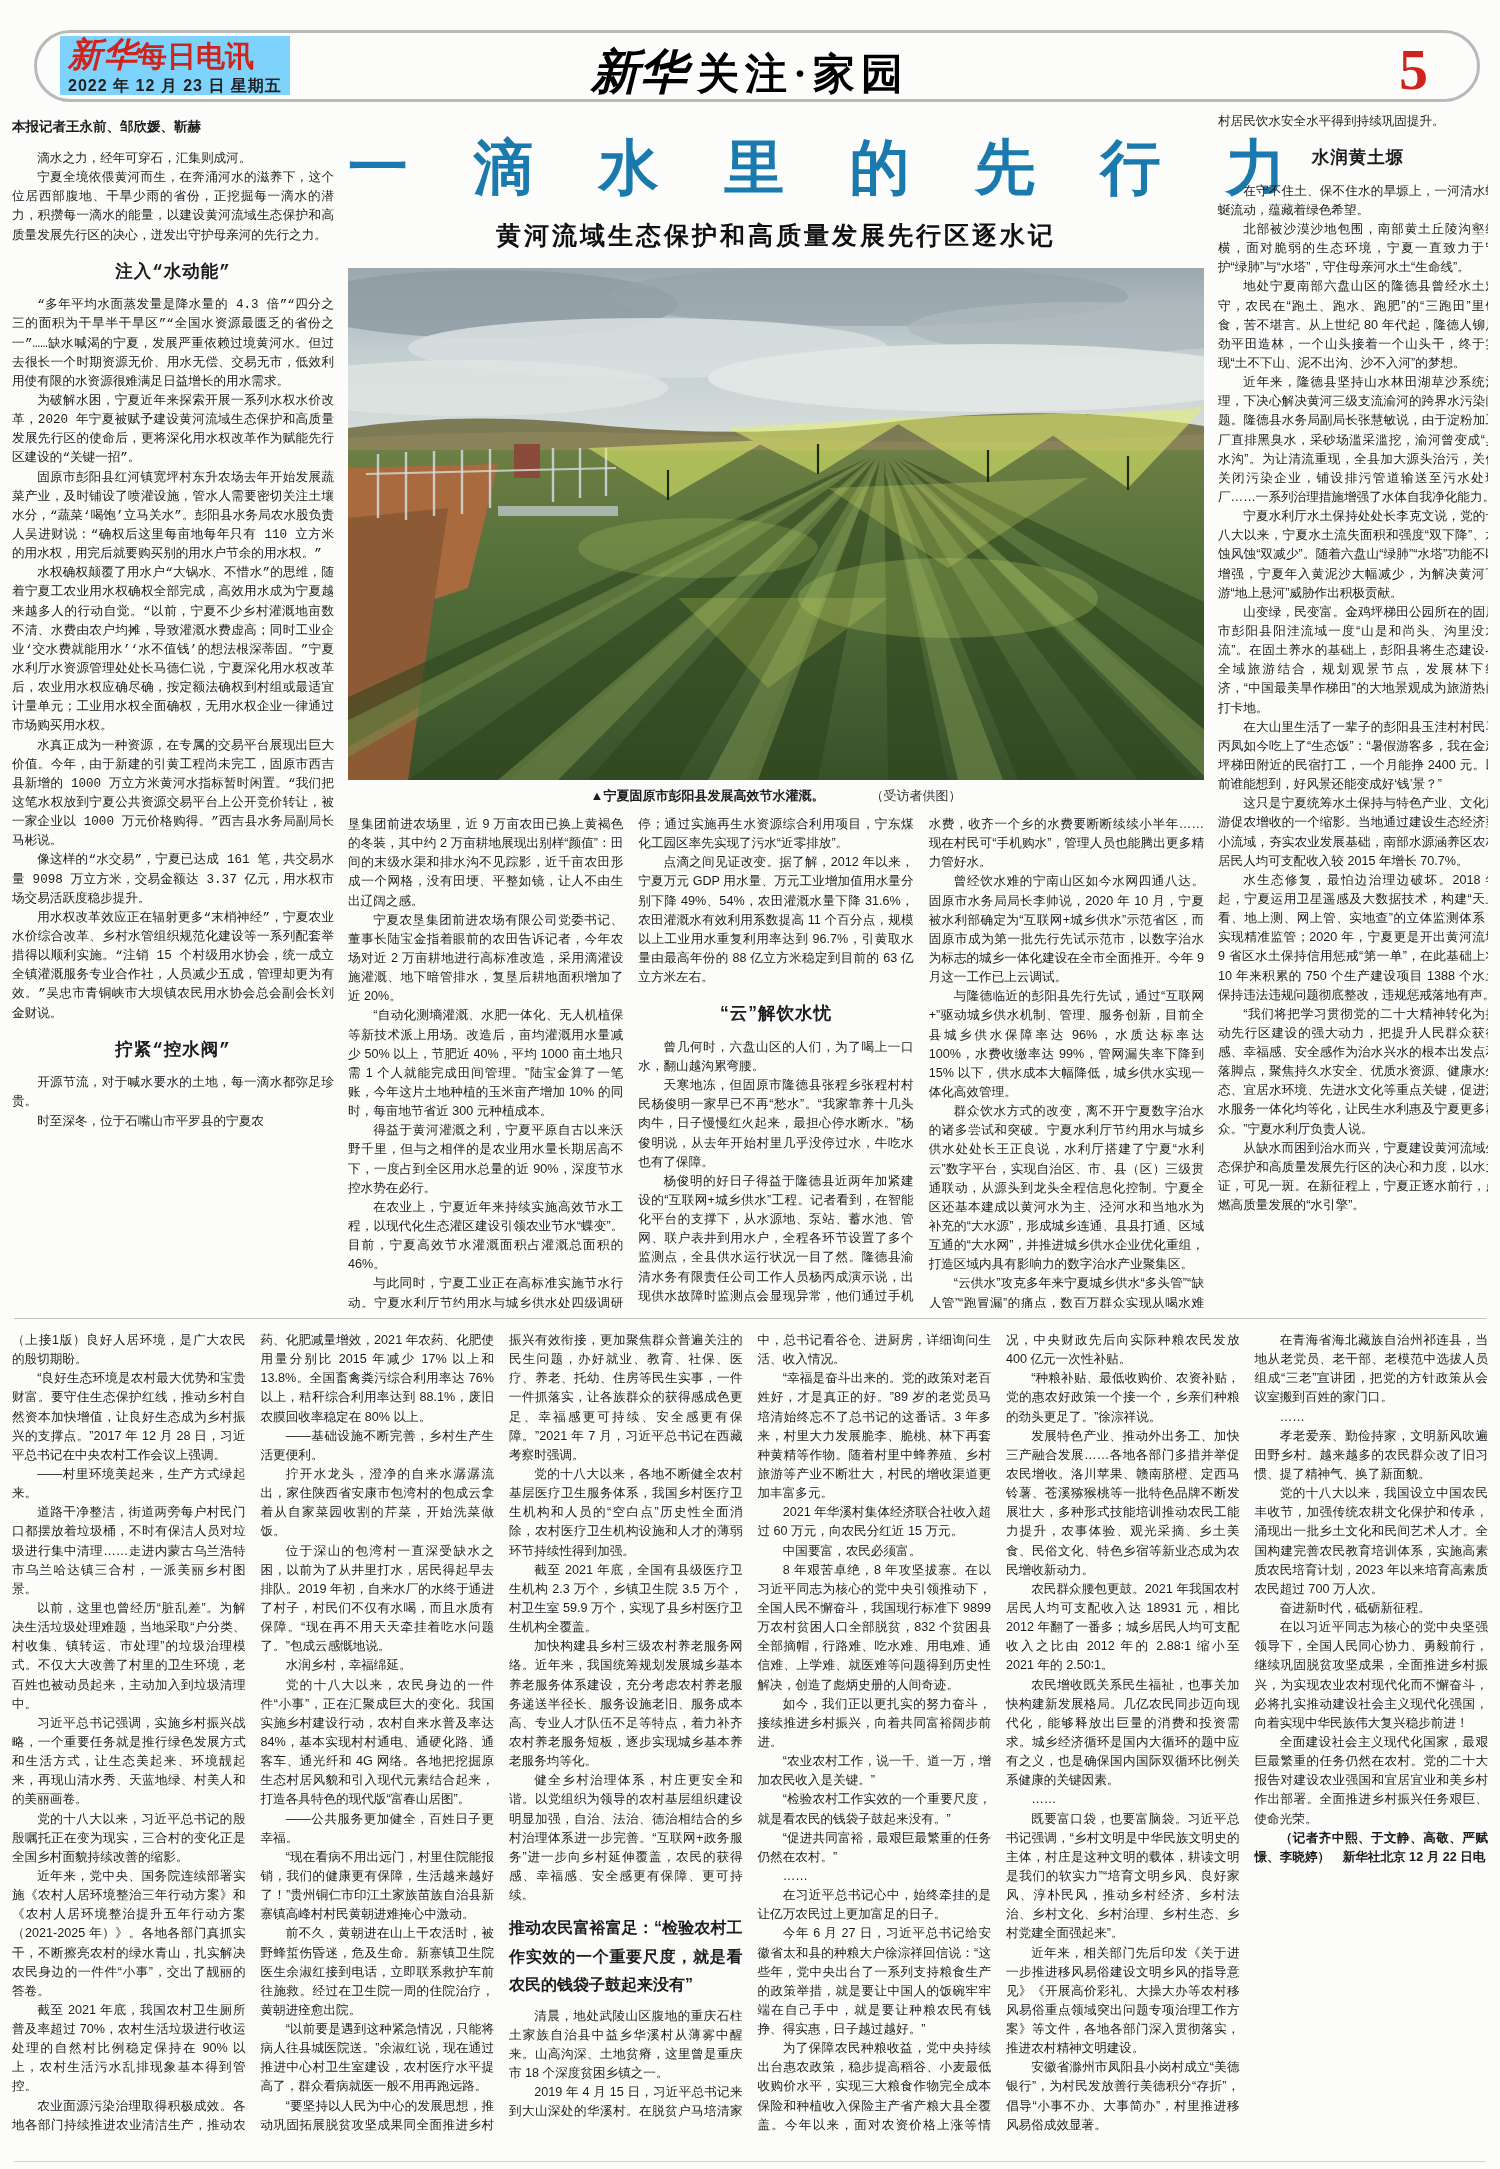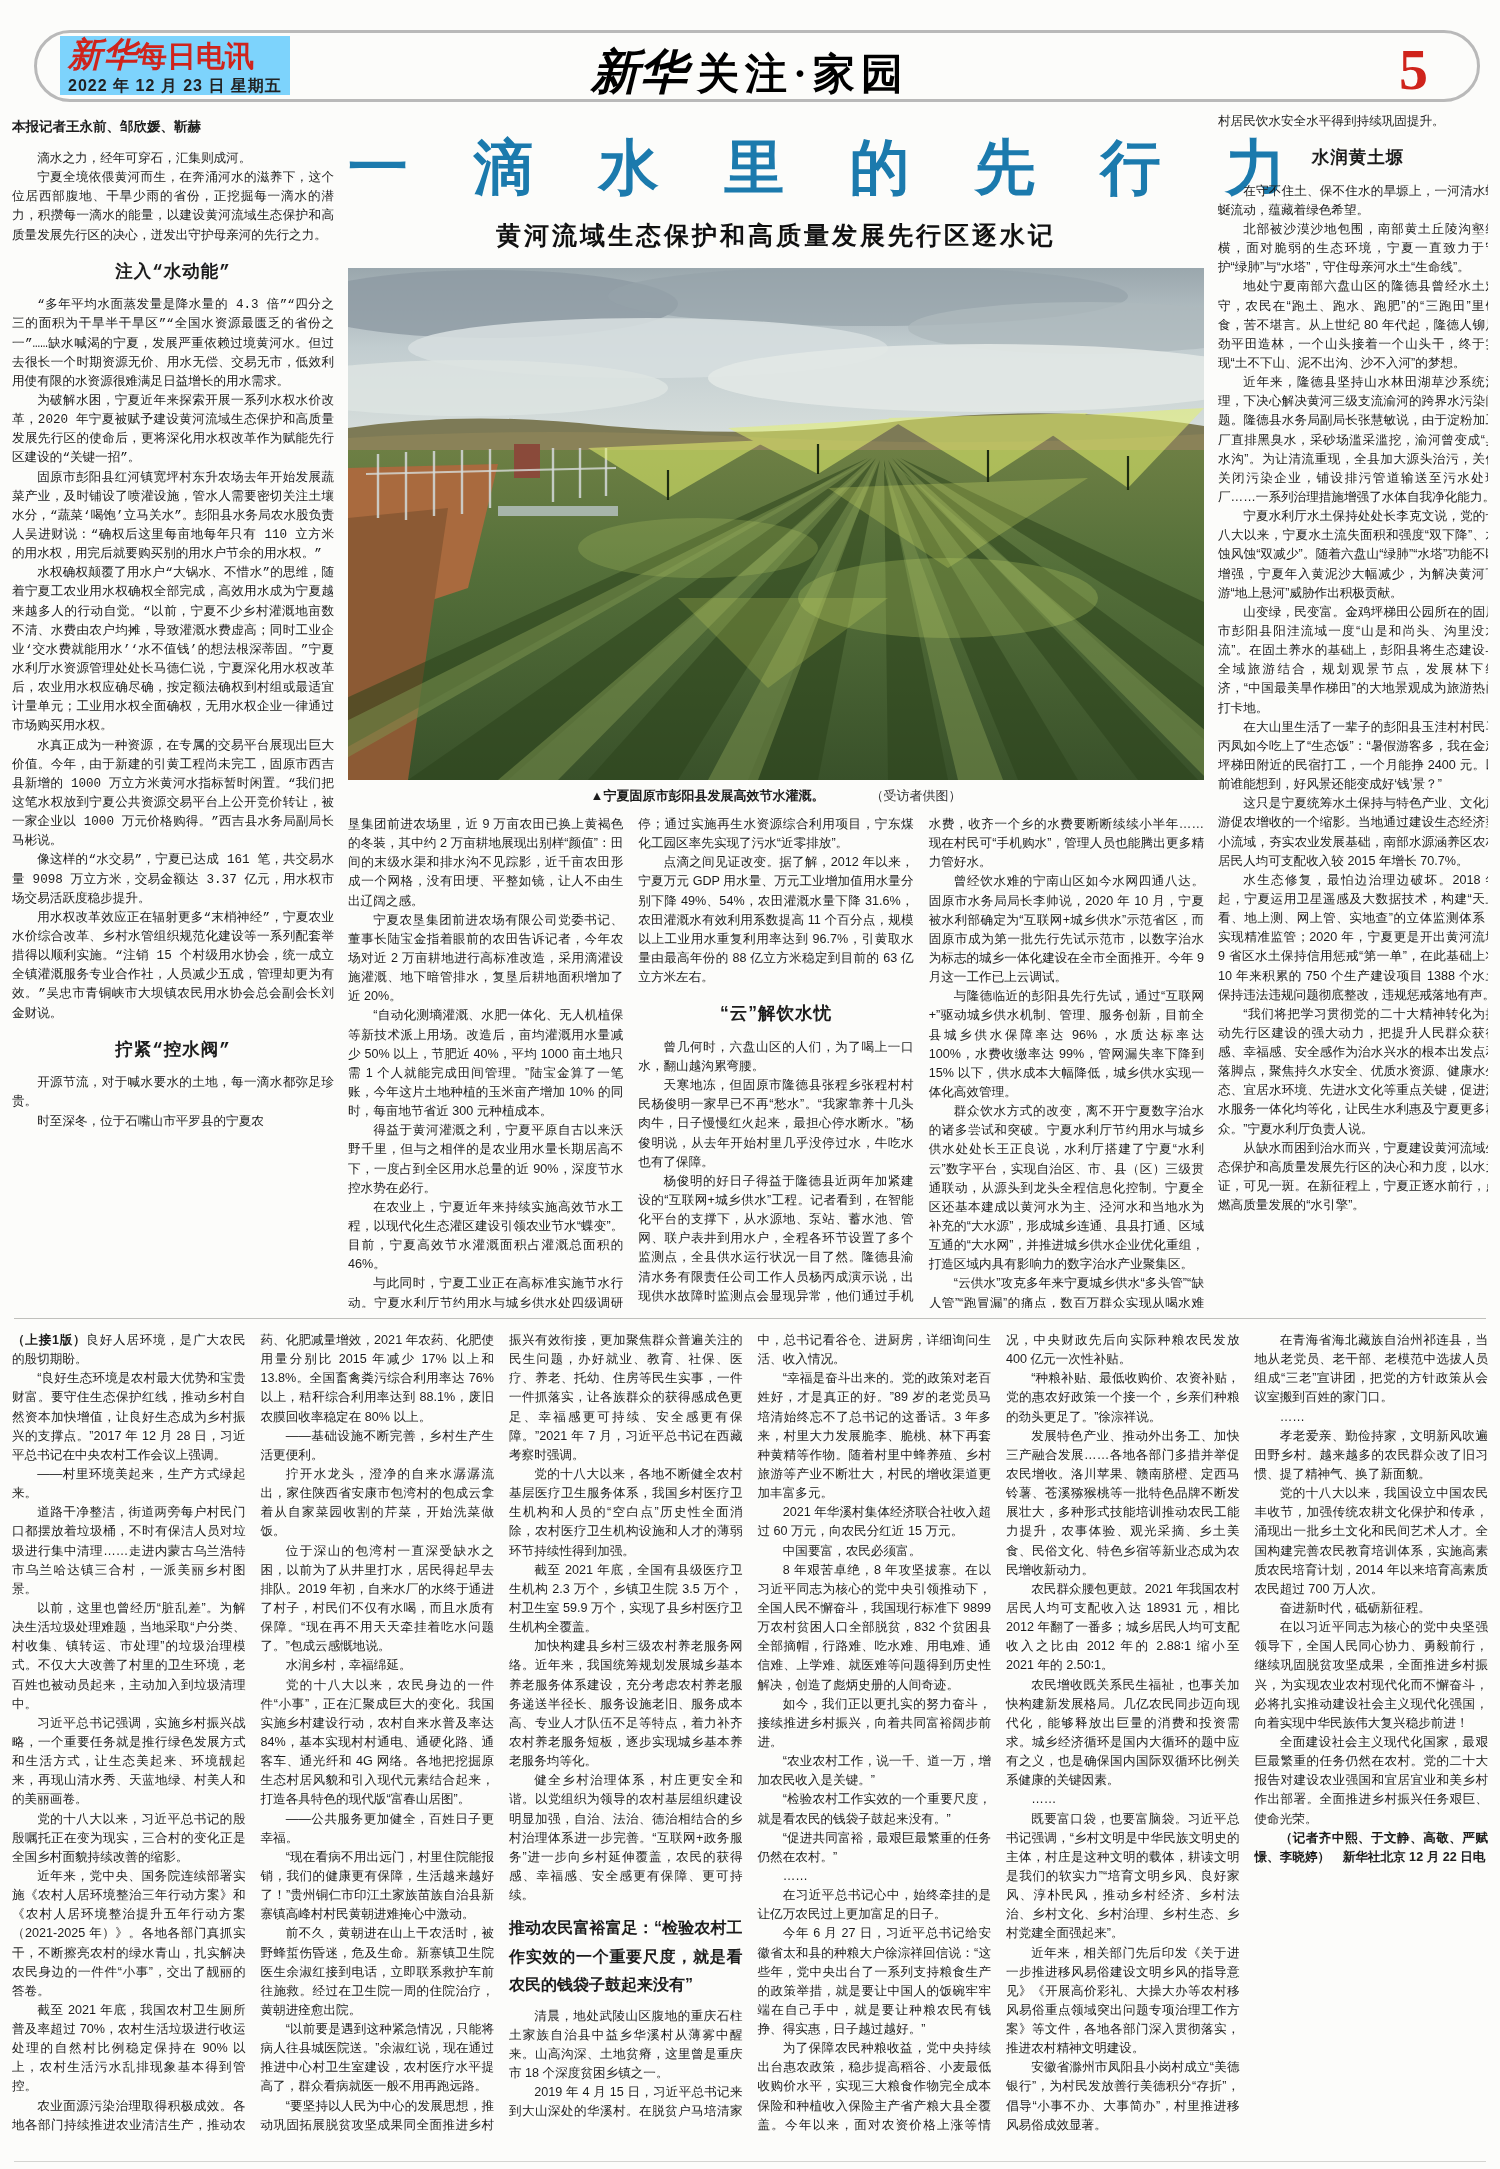--- a/index.html
+++ b/index.html
@@ -52,21 +52,21 @@
   .blk-h {
     font-weight:bold; font-size:17.5px; text-align:center; text-indent:0;
     margin:13px 0 11px 0; letter-spacing:1px; break-inside:avoid;
   }
   .blk-ch {
     font-weight:bold; font-size:16px; line-height:1.78; text-indent:0;
     margin:9px 0 7px 0; break-inside:avoid; text-align:justify;
   }
   .blk-sign { font-weight:bold; text-indent:2em; }
   .blk-lead { text-indent:0; }
-  .blk-lead b { font-weight:bold;margin-top:40px; }
+  .blk-lead b { font-weight:normal;margin-top:40px; }
 
   
   .headline {
     color:#1b7aad; font-weight:bold; white-space:nowrap;
     font-size:60px; font-family:"Liberation Serif","DejaVu Serif",serif;
     text-align:center; letter-spacing:0.42em; margin:16px 0 10px -0.42em;
     padding-left:0.42em;
   }
   .subtitle {
     text-align:center; font-size:25px; font-weight:bold; letter-spacing:3px;
@@ -319,21 +319,21 @@
       <p class="blk-p">发展特色产业、推动外出务工、加快三产融合发展……各地各部门多措并举促农民增收。洛川苹果、赣南脐橙、定西马铃薯、苍溪猕猴桃等一批特色品牌不断发展壮大，多种形式技能培训推动农民工能力提升，农事体验、观光采摘、乡土美食、民俗文化、特色乡宿等新业态成为农民增收新动力。</p>
       <p class="blk-p">农民群众腰包更鼓。2021 年我国农村居民人均可支配收入达 18931 元，相比 2012 年翻了一番多；城乡居民人均可支配收入之比由 2012 年的 2.88∶1 缩小至 2021 年的 2.50∶1。</p>
       <p class="blk-p">农民增收既关系民生福祉，也事关加快构建新发展格局。几亿农民同步迈向现代化，能够释放出巨量的消费和投资需求。城乡经济循环是国内大循环的题中应有之义，也是确保国内国际双循环比例关系健康的关键因素。</p>
       <p class="blk-dots">……</p>
       <p class="blk-p">既要富口袋，也要富脑袋。习近平总书记强调，“乡村文明是中华民族文明史的主体，村庄是这种文明的载体，耕读文明是我们的软实力”“培育文明乡风、良好家风、淳朴民风，推动乡村经济、乡村法治、乡村文化、乡村治理、乡村生态、乡村党建全面强起来”。</p>
       <p class="blk-p">近年来，相关部门先后印发《关于进一步推进移风易俗建设文明乡风的指导意见》《开展高价彩礼、大操大办等农村移风易俗重点领域突出问题专项治理工作方案》等文件，各地各部门深入贯彻落实，推进农村精神文明建设。</p>
       <p class="blk-p">安徽省滁州市凤阳县小岗村成立“美德银行”，为村民发放善行美德积分“存折”，倡导“小事不办、大事简办”，村里推进移风易俗成效显著。</p>
       <p class="blk-p">在青海省海北藏族自治州祁连县，当地从老党员、老干部、老模范中选拔人员组成“三老”宣讲团，把党的方针政策从会议室搬到百姓的家门口。</p>
       <p class="blk-dots">……</p>
       <p class="blk-p">孝老爱亲、勤俭持家，文明新风吹遍田野乡村。越来越多的农民群众改了旧习惯、提了精神气、换了新面貌。</p>
-      <p class="blk-p">党的十八大以来，我国设立中国农民丰收节，加强传统农耕文化保护和传承，涌现出一批乡土文化和民间艺术人才。全国构建完善农民教育培训体系，实施高素质农民培育计划，2014 年以来培育高素质农民超过 700 万人次。</p>
+      <p class="blk-p">党的十八大以来，我国设立中国农民丰收节，加强传统农耕文化保护和传承，涌现出一批乡土文化和民间艺术人才。全国构建完善农民教育培训体系，实施高素质农民培育计划，2023 年以来培育高素质农民超过 700 万人次。</p>
       <p class="blk-p">奋进新时代，砥砺新征程。</p>
       <p class="blk-p">在以习近平同志为核心的党中央坚强领导下，全国人民同心协力、勇毅前行，继续巩固脱贫攻坚成果，全面推进乡村振兴，为实现农业农村现代化而不懈奋斗，必将扎实推动建设社会主义现代化强国，向着实现中华民族伟大复兴稳步前进！</p>
       <p class="blk-p">全面建设社会主义现代化国家，最艰巨最繁重的任务仍然在农村。党的二十大报告对建设农业强国和宜居宜业和美乡村作出部署。全面推进乡村振兴任务艰巨、使命光荣。</p>
       <p class="blk-sign">（记者齐中熙、于文静、高敬、严赋憬、李晓婷）　新华社北京 12 月 22 日电</p>
     </section>
 
   <div class="bottom-rule"></div>
 </div>
 
 </body></html>

